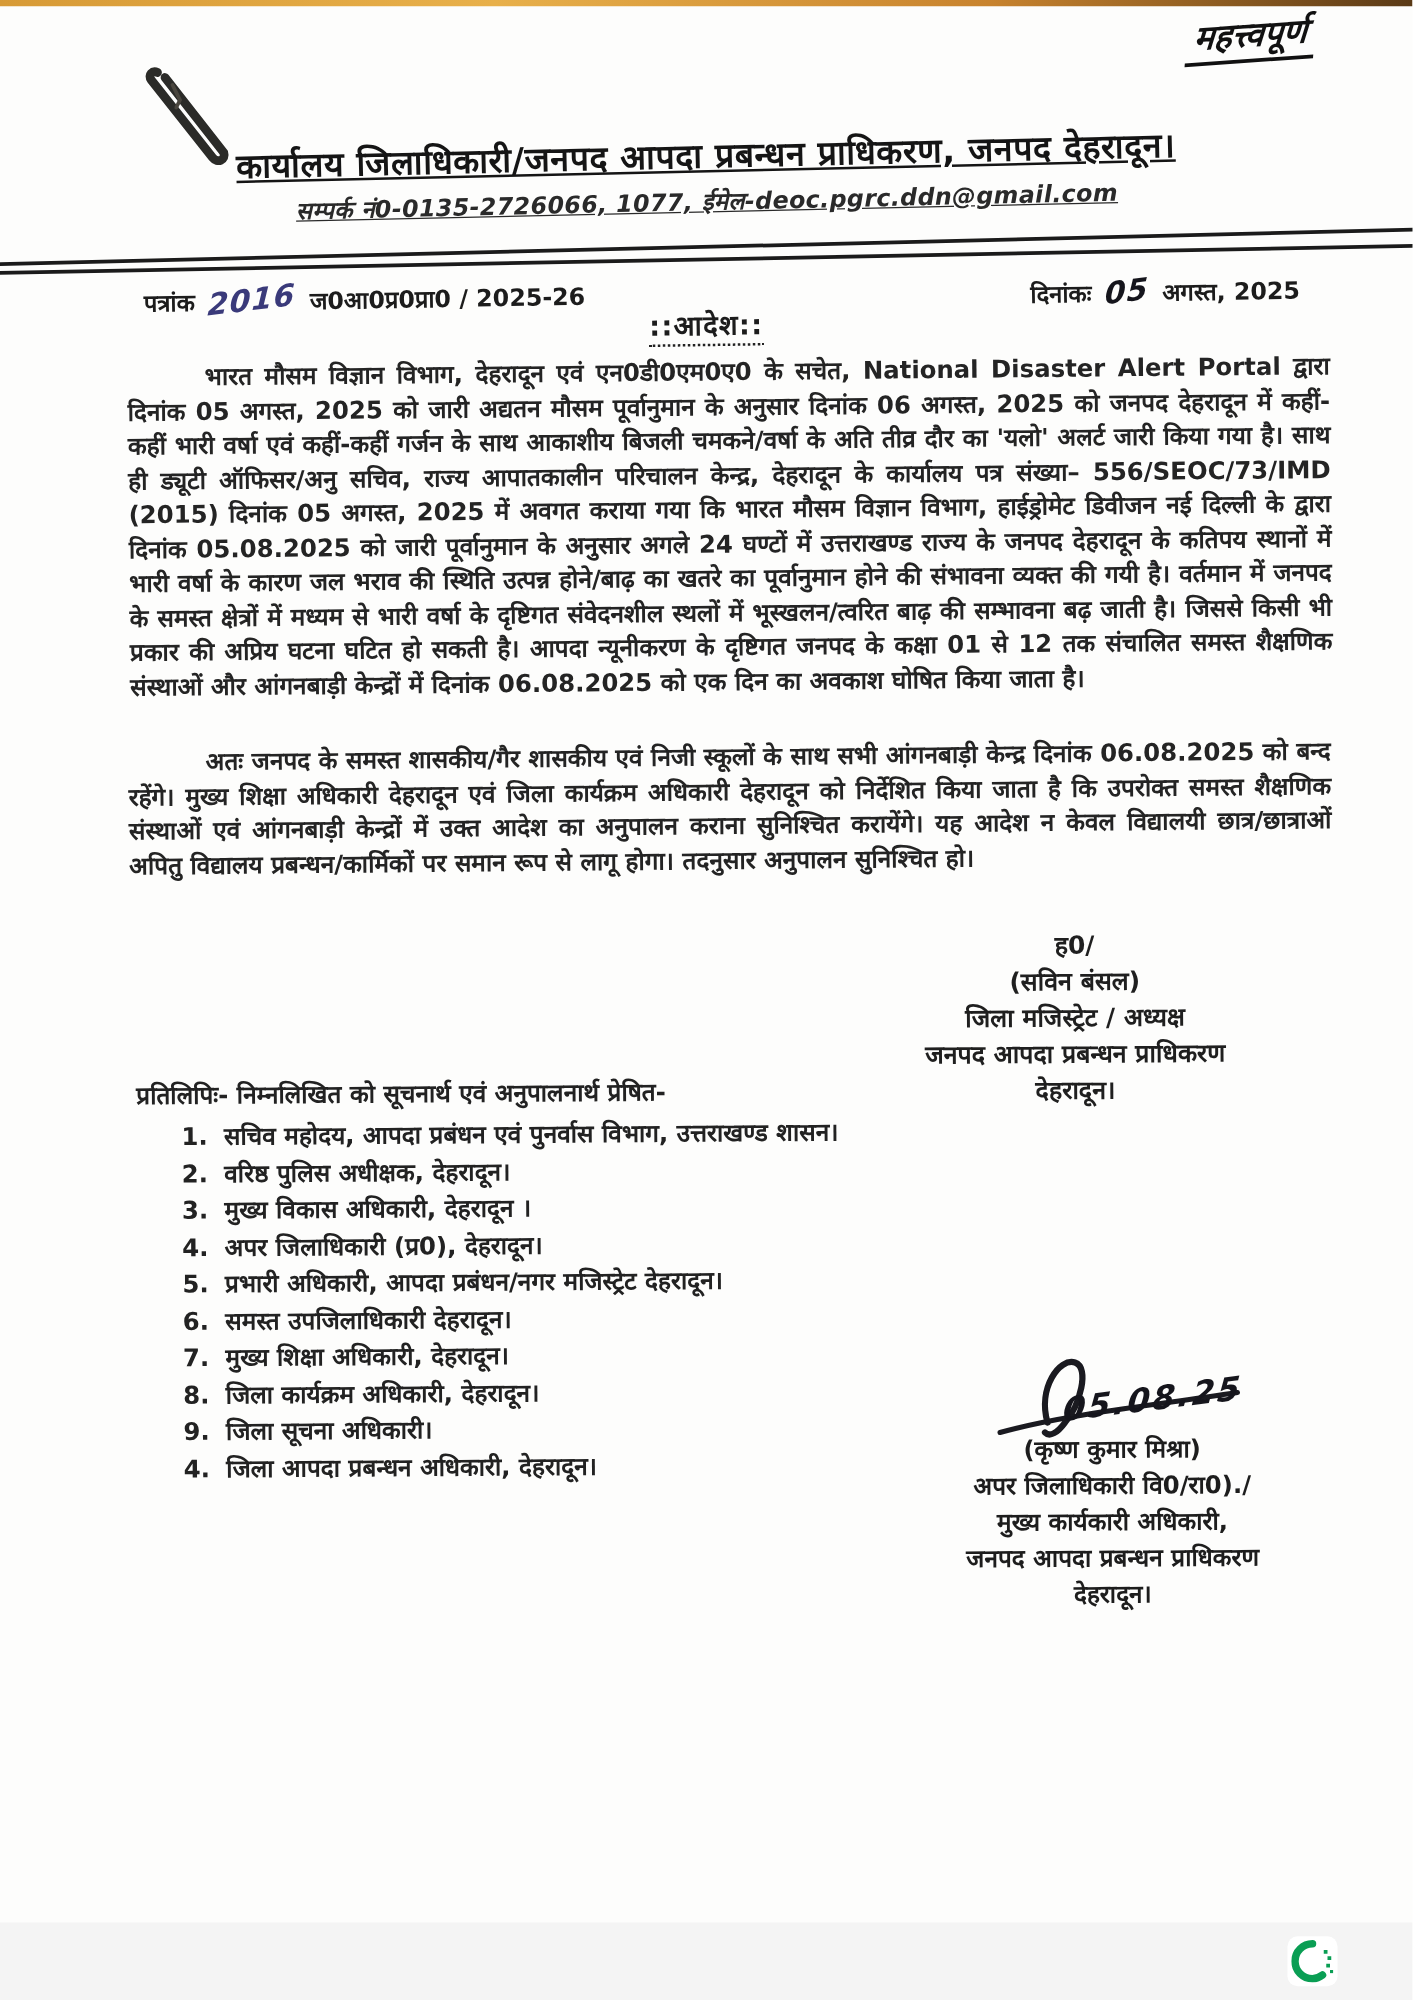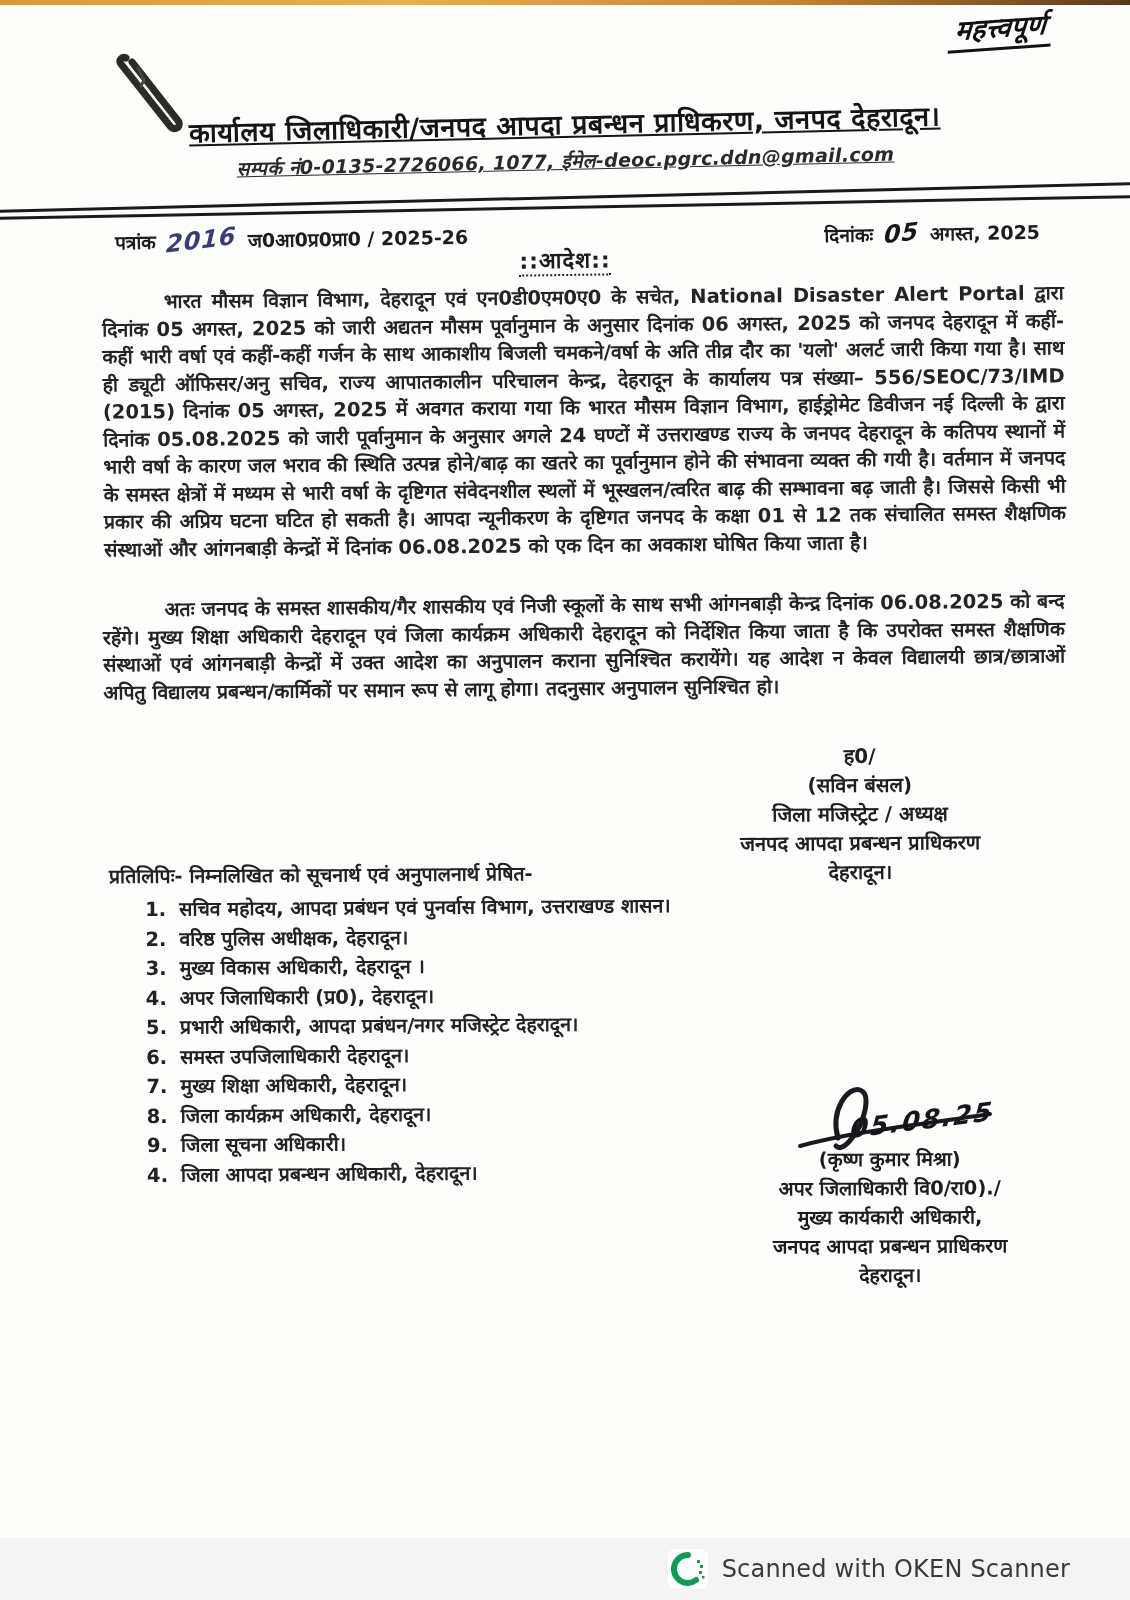--- a/index.html
+++ b/index.html
@@ -221,16 +221,15 @@
   <div class="footer">
     <div class="oken-badge">
       <svg width="34" height="34" viewBox="0 0 34 34">
         <path d="M17 3 A14 14 0 1 0 17 31 A14 14 0 0 0 25 28" fill="none" stroke="#0a9e54" stroke-width="6" stroke-linecap="round"></path>
         <rect x="26" y="8" width="3" height="3" fill="#0a9e54"></rect>
         <rect x="29" y="13" width="3" height="3" fill="#0a9e54"></rect>
         <rect x="28" y="19" width="3" height="3" fill="#0a9e54"></rect>
         <rect x="31" y="24" width="2.5" height="2.5" fill="#0a9e54"></rect>
       </svg>
     </div>
-    <span class="scan-text">Scanned with OKEN Scanner</span>
   </div>
 
 </div>
 
 </body></html>

